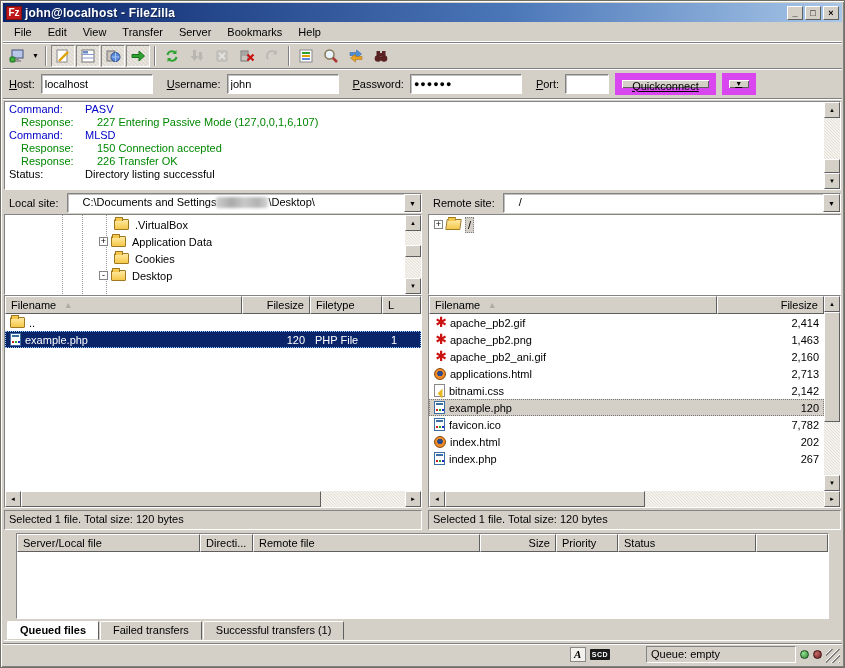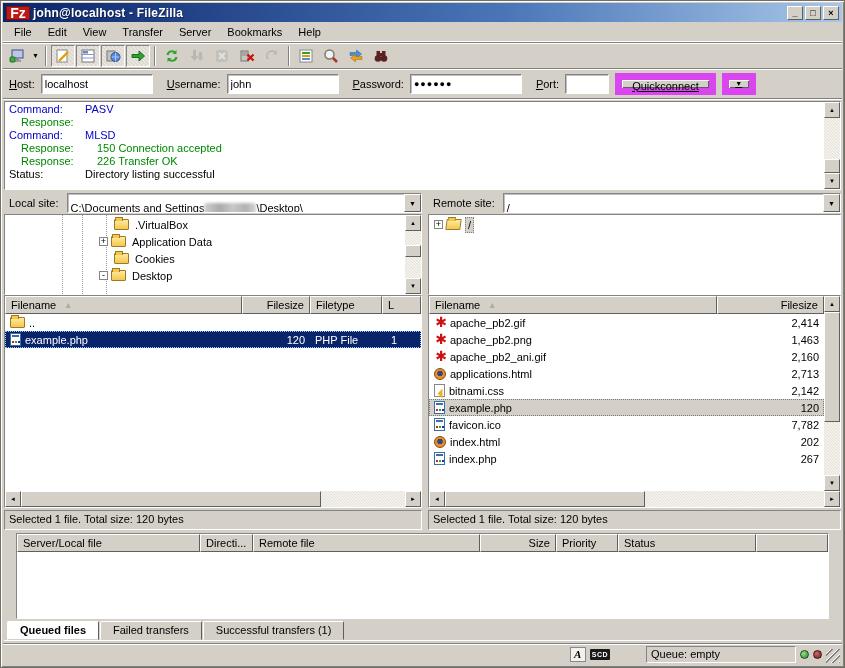--- a/index.html
+++ b/index.html
@@ -7,21 +7,21 @@
   body { font-family:"Liberation Sans","DejaVu Sans",sans-serif; font-size:11px; color:#000; background:#d4d0c8; }
 
   .window { width:845px; height:668px; display:flex; flex-direction:column;
     background:#d4d0c8; border:1px solid #716f64;
     box-shadow: inset 1px 1px 0 #fff, inset -1px -1px 0 #808080; padding:2px; }
   .sunken  { border:1px solid; border-color:#848484 #ffffff #ffffff #848484; box-shadow: inset 1px 1px 0 #5f5f5f1f; }
 
   
   .titlebar { height:19px; display:flex; align-items:center; gap:3px; padding:1px 3px;
     background:linear-gradient(to right,#0a246a,#4a76b8 60%,#a8c7e8); flex:0 0 auto; }
-  .app-icon { width:24px; height:14px; background:#bf1818; color:#fff; font-weight:bold; font-size:14px;
+  .app-icon { width:16px; height:14px; background:#bf1818; color:#fff; font-weight:bold; font-size:10px;
     display:flex; align-items:center; justify-content:center; border:1px solid #7a0f0f; }
   .title-text { color:#fff; font-weight:bold; font-size:12px; flex:1; text-shadow:1px 1px 0 rgba(0,0,0,.4); letter-spacing:.2px; }
   .win-btns { display:flex; gap:2px; }
   .win-btn { width:16px; height:14px; font-size:9px; line-height:12px; text-align:center; font-weight:bold;
     border:1px solid; border-color:#fff #5f5f5f #5f5f5f #fff; background:#d4d0c8; cursor:default; }
 
   
   .menubar { height:20px; display:flex; align-items:center; padding:0 4px; gap:2px; flex:0 0 auto; border-bottom:1px solid #fff; }
   .menu-item { padding:2px 7px; }
   .toolbar { height:27px; display:flex; align-items:center; padding:1px 2px; gap:1px; flex:0 0 auto;
@@ -63,21 +63,21 @@
 
   
   .main { flex:1; display:flex; min-height:0; }
   .pane { display:flex; flex-direction:column; min-width:0; }
   .pane.left { width:420px; flex:0 0 auto; }
   .pane.right { flex:1;justify-content:center; }
   .splitter { width:4px; flex:0 0 auto; }
   .site-row { height:22px; display:flex; align-items:center; gap:3px; padding:1px 1px; flex:0 0 auto; }
   .site-label { padding:3px 5px; white-space:nowrap; }
   .combo { flex:1; height:20px; display:flex; background:#fff; border:1px solid; border-color:#848484 #fff #fff #848484; box-shadow:inset 1px 1px 0 #40404055; }
-  .combo-text { flex:1; padding:8px 3px; white-space:nowrap; overflow:hidden; }
+  .combo-text { flex:1; padding:2px 3px; white-space:nowrap; overflow:hidden;margin-left:12px; }
   .combo-btn { width:17px; background:#d4d0c8; border:1px solid; border-color:#fff #5f5f5f #5f5f5f #fff; font-size:7px; display:flex; align-items:center; justify-content:center; }
   .redacted { display:inline-block; width:52px; height:11px; vertical-align:-2px; border-radius:2px;
     background:linear-gradient(90deg,#cfcfcf,#aaa 30%,#c8c8c8 55%,#b2b2b2 80%,#d4d4d4); filter:blur(1.5px); }
   .tree { height:81px; margin:0 1px; display:flex; flex:0 0 auto; }
   .tree-body { flex:1; background:#fff; position:relative; overflow:hidden; padding-top:1px; }
   .vline { position:absolute; top:0; bottom:0; border-left:1px dotted #999; }
   .tree-row { height:17px; display:flex; align-items:center; position:relative; }
   .expander { width:9px; height:9px; flex:0 0 auto; background:#fff; border:1px solid #848484;
     font-size:9px; line-height:7px; text-align:center; margin-right:3px; }
   .exp-space { width:12px; flex:0 0 auto; }
@@ -284,20 +284,21 @@
   </div>
 
   <div class="log-wrap sunken">
     <div class="log">
       <div class="log-line">
           <span class="log-label cmd">Command:</span>
           <span class="cmd">PASV</span>
         </div>
       <div class="log-line">
           <span class="log-label resp">Response:</span>
+          <span class="resp">227 Entering Passive Mode (127,0,0,1,6,107)</span>
         </div>
       <div class="log-line">
           <span class="log-label cmd">Command:</span>
           <span class="cmd">MLSD</span>
         </div>
       <div class="log-line">
           <span class="log-label resp">Response:</span>
           <span class="resp">150 Connection accepted</span>
         </div>
       <div class="log-line">

